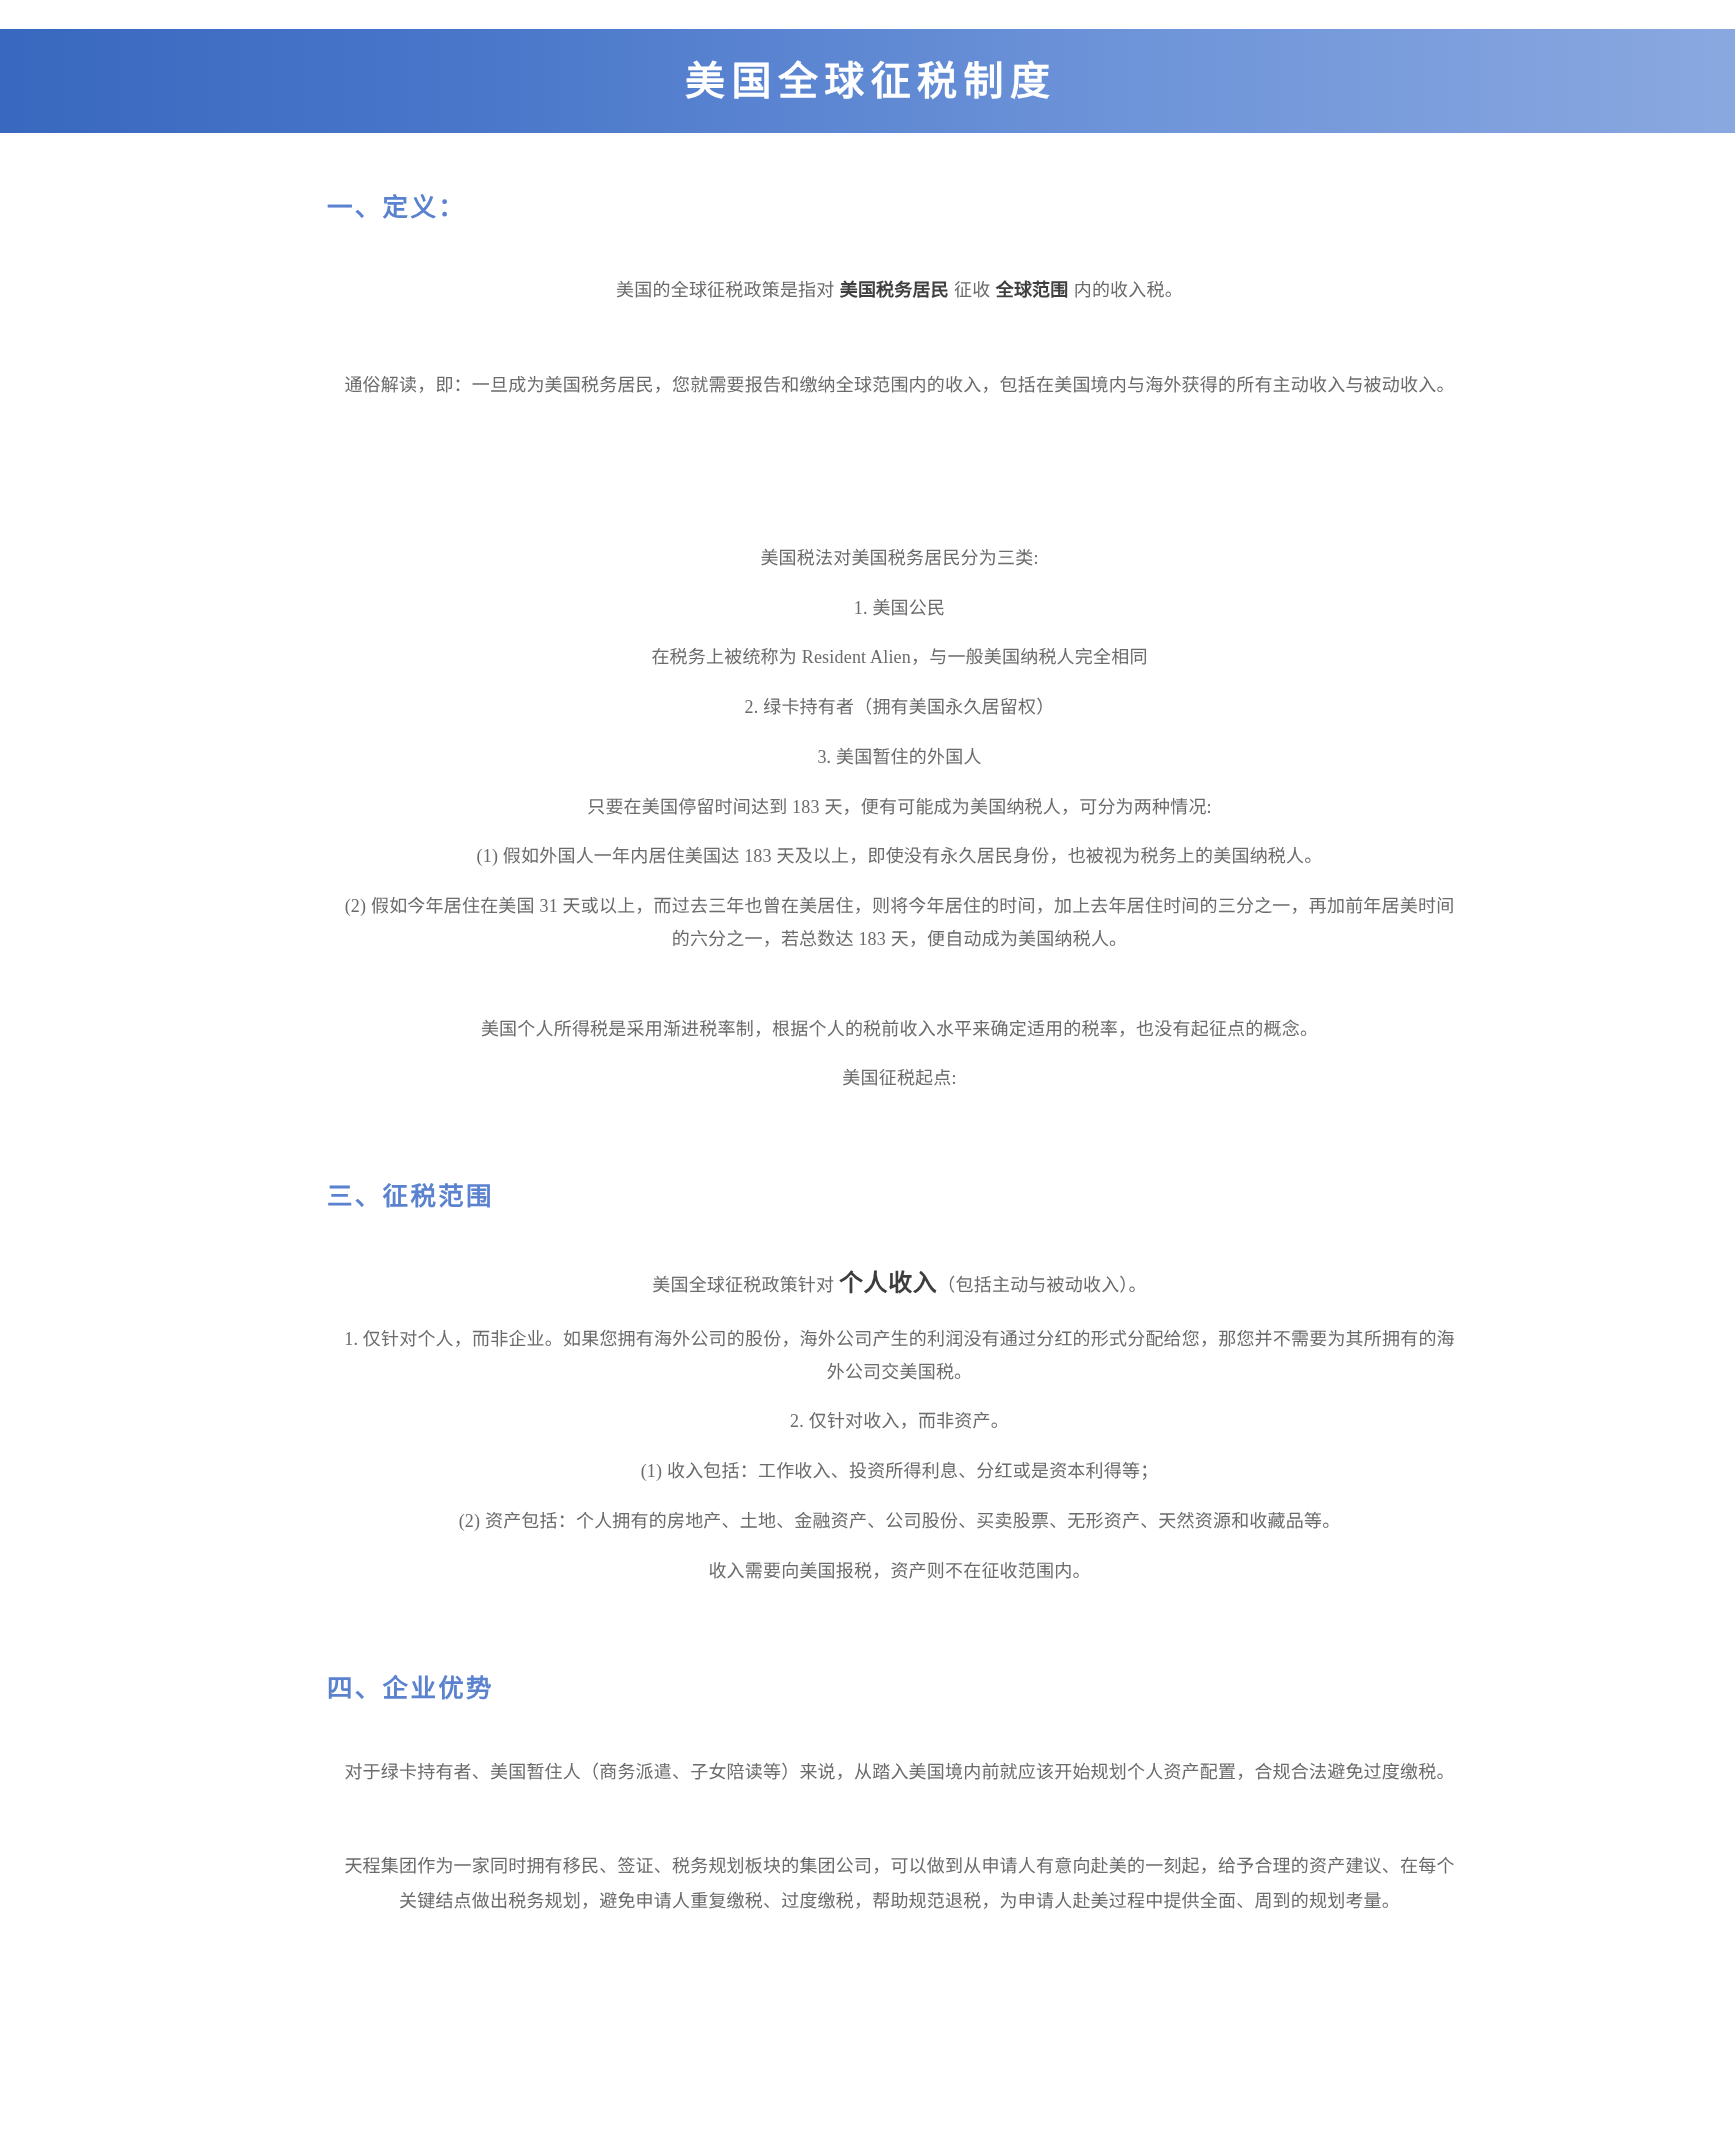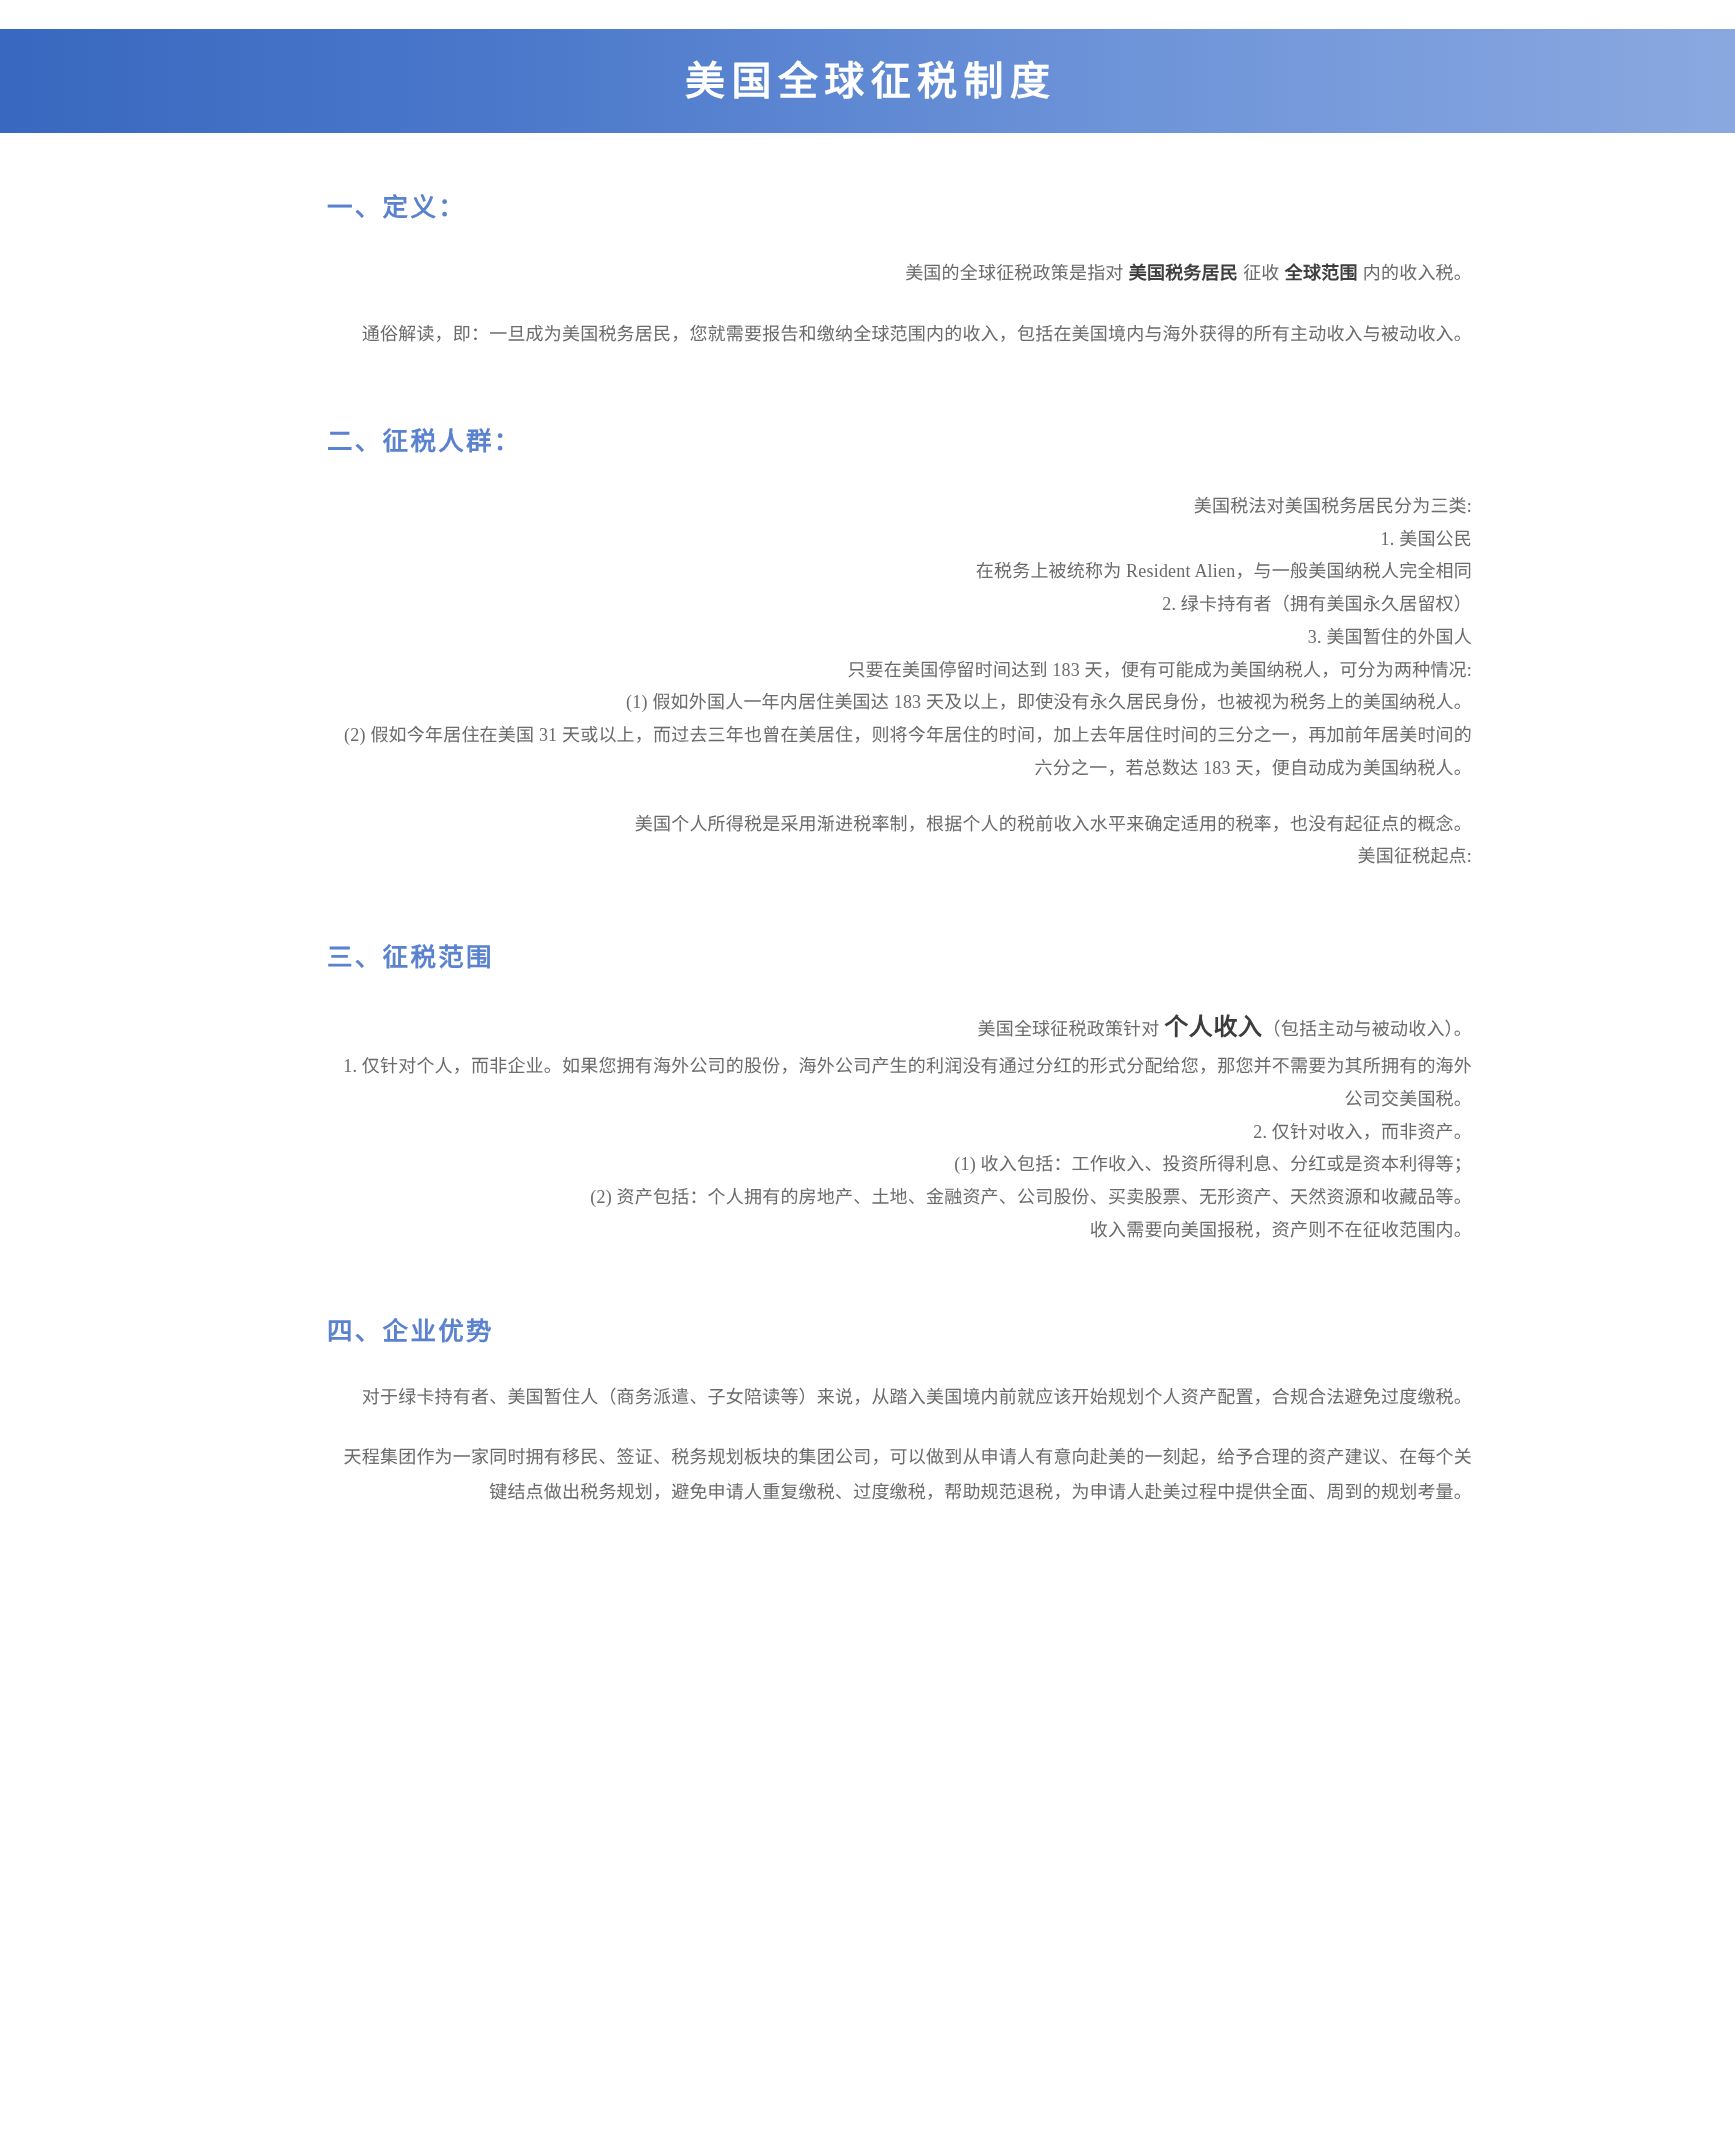--- a/index.html
+++ b/index.html
@@ -62,23 +62,23 @@
     letter-spacing: 2.3px;
     line-height: 1.3;
     margin: 0;
     white-space: nowrap;
   }
 
   .para {
     color: #6b6b6b;
     font-size: 18px;
     line-height: 1.95;
-    margin: 0;
+    margin: 17px;
     letter-spacing: 0.2px;
-    text-align: right;
+    text-align: center;
   }
   .para.tight {
     line-height: 1.82;
     font-family: Liberation Serif, serif;
   }
   .para b, .para .em {
     color: #3f3f3f;
     font-weight: 700;
   }
   .para .em-lg {
@@ -114,21 +114,20 @@
       <p class="para"><span>美国的全球征税政策是指对 </span><span class="em">美国税务居民</span><span> 征收 </span><span class="em">全球范围</span><span> 内的收入税。</span></p>
 
       <div class="sp-para"></div>
 
       <p class="para">通俗解读，即：一旦成为美国税务居民，您就需要报告和缴纳全球范围内的收入，包括在美国境内与海外获得的所有主动收入与被动收入。</p>
     </div>
 
     <div class="sp-section-lg"></div>
 
     <div class="section">
-      <div class="section-heading">二、征税人群：</div>
 
       <div class="sp-after-heading-1"></div>
 
       <p class="para tight">美国税法对美国税务居民分为三类:</p>
       <p class="para tight">1. 美国公民</p>
       <p class="para tight">在税务上被统称为 Resident Alien，与一般美国纳税人完全相同</p>
       <p class="para tight">2. 绿卡持有者（拥有美国永久居留权）</p>
       <p class="para tight">3. 美国暂住的外国人</p>
       <p class="para tight">只要在美国停留时间达到 183 天，便有可能成为美国纳税人，可分为两种情况:</p>
       <p class="para tight">(1) 假如外国人一年内居住美国达 183 天及以上，即使没有永久居民身份，也被视为税务上的美国纳税人。</p>

